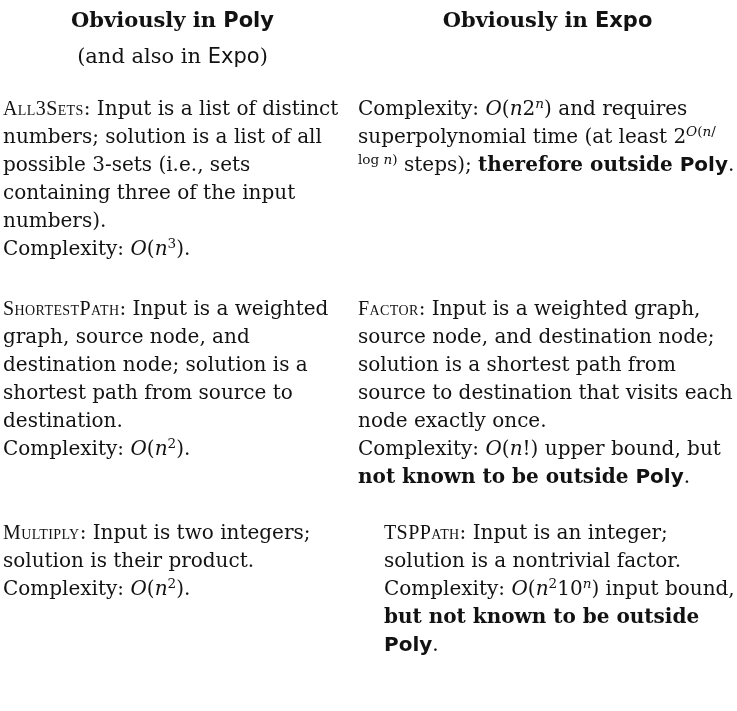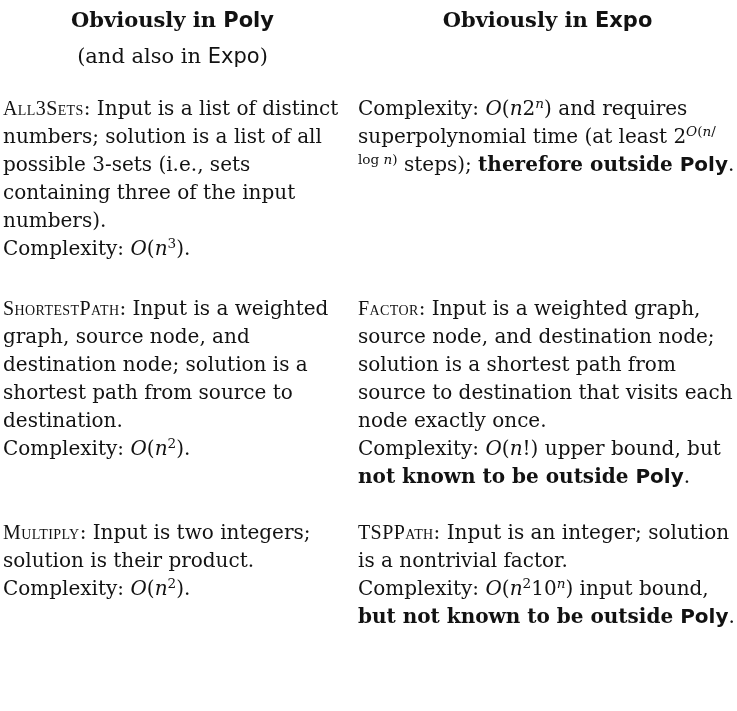--- a/index.html
+++ b/index.html
@@ -38,21 +38,21 @@
     text-align: center;
     font-weight: bold;
     font-size: 21px;
   }
   .hdr .hline2 {
     font-weight: normal;
     margin-top: 8px;
   }
   .header-row { margin-bottom: 24px; }
   .row-2 { margin-top: 32px; }
-  .row-3 { margin-top: 28px; }
+  .row-3 { margin-top: 28px; gap: 26px; }
 
   
   .bd { font-weight: bold; }
   .it { font-style: italic; }
   .sf { font-family: "DejaVu Sans", "Liberation Sans", sans-serif; }
   .sc { font-variant: small-caps; letter-spacing: 0.4px; font-family: Liberation Serif, serif; }
   .sup {
     font-size: 0.68em;
     vertical-align: 0.55em;
     line-height: 0;

